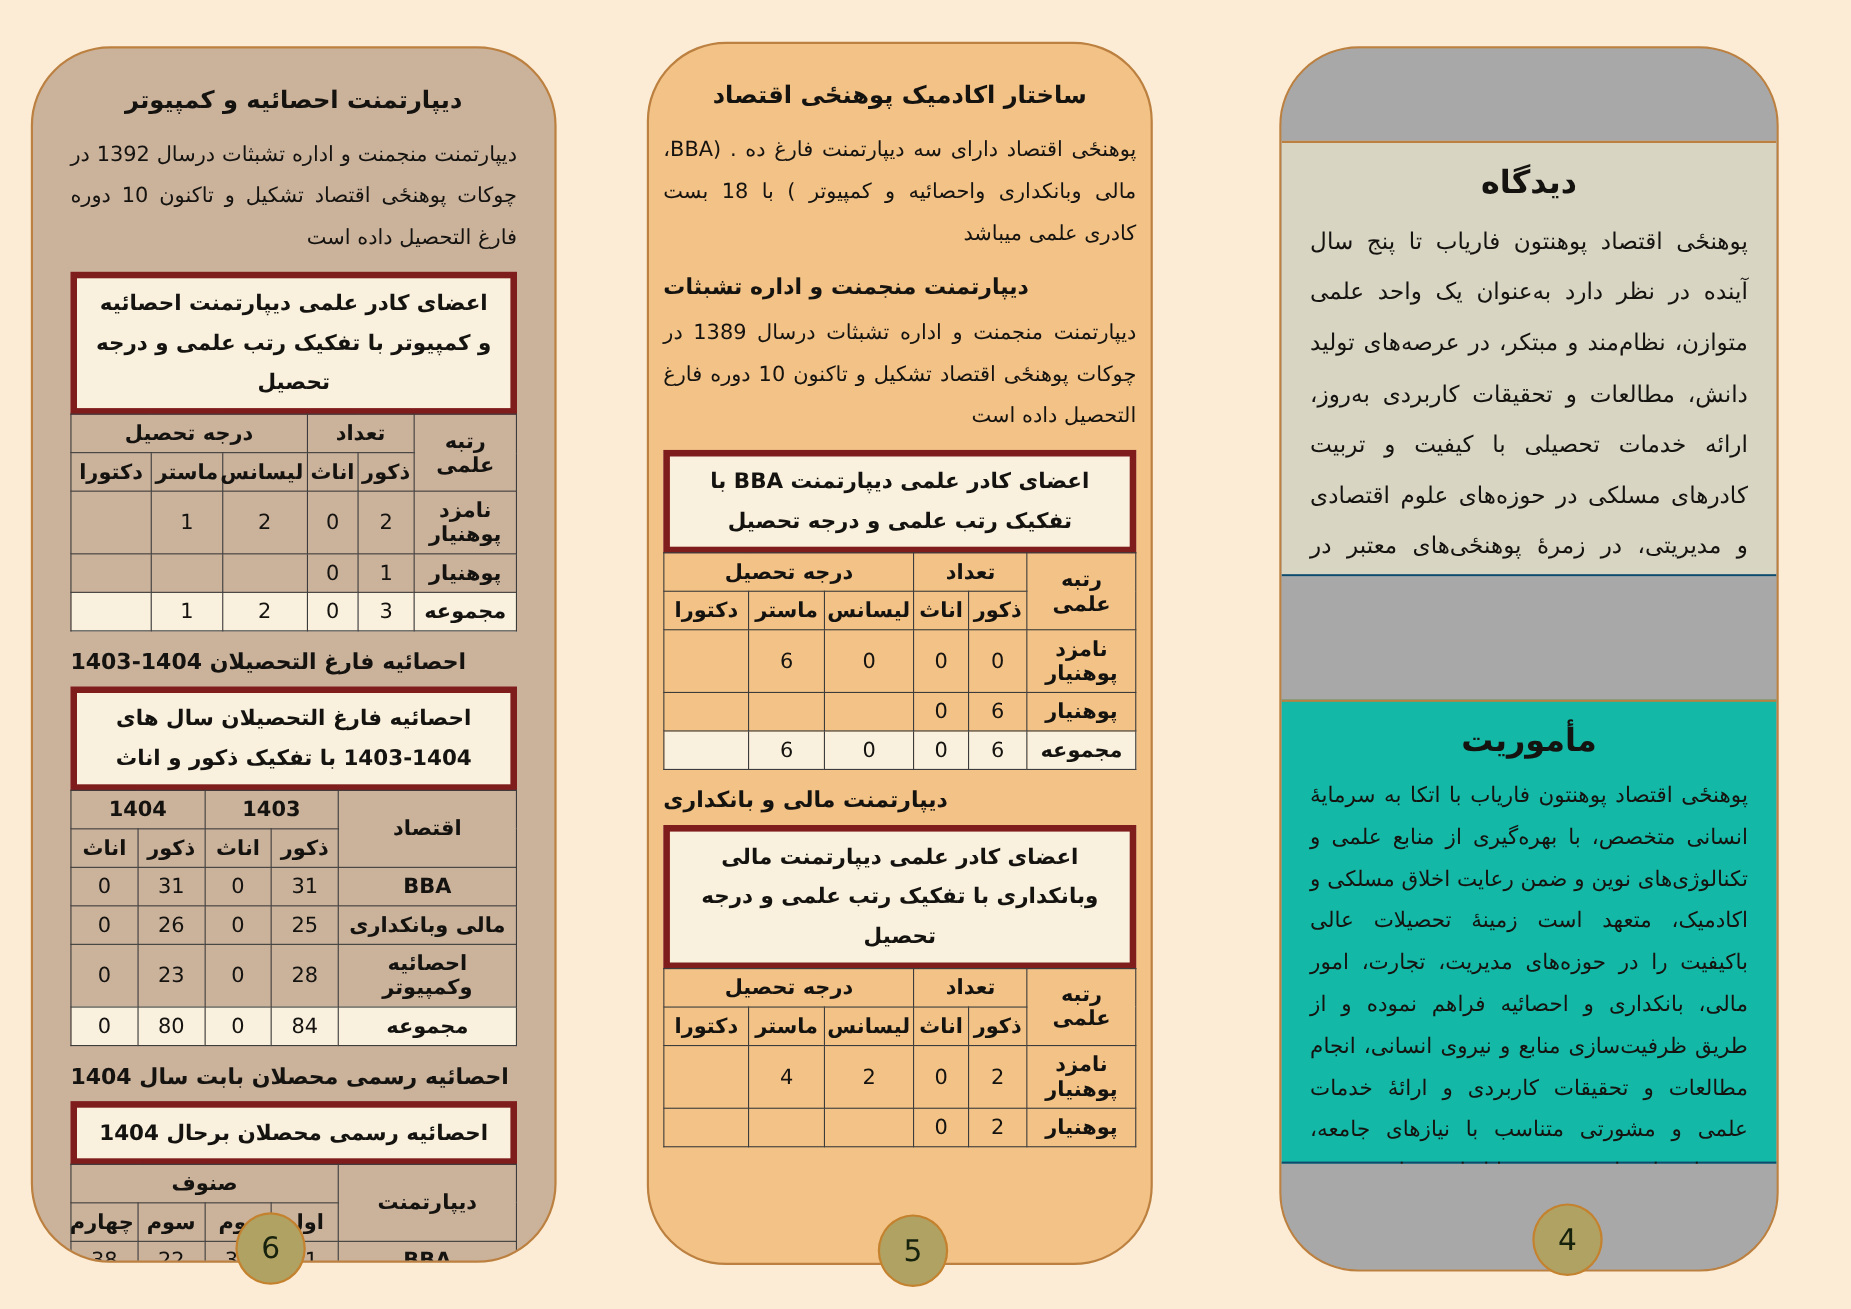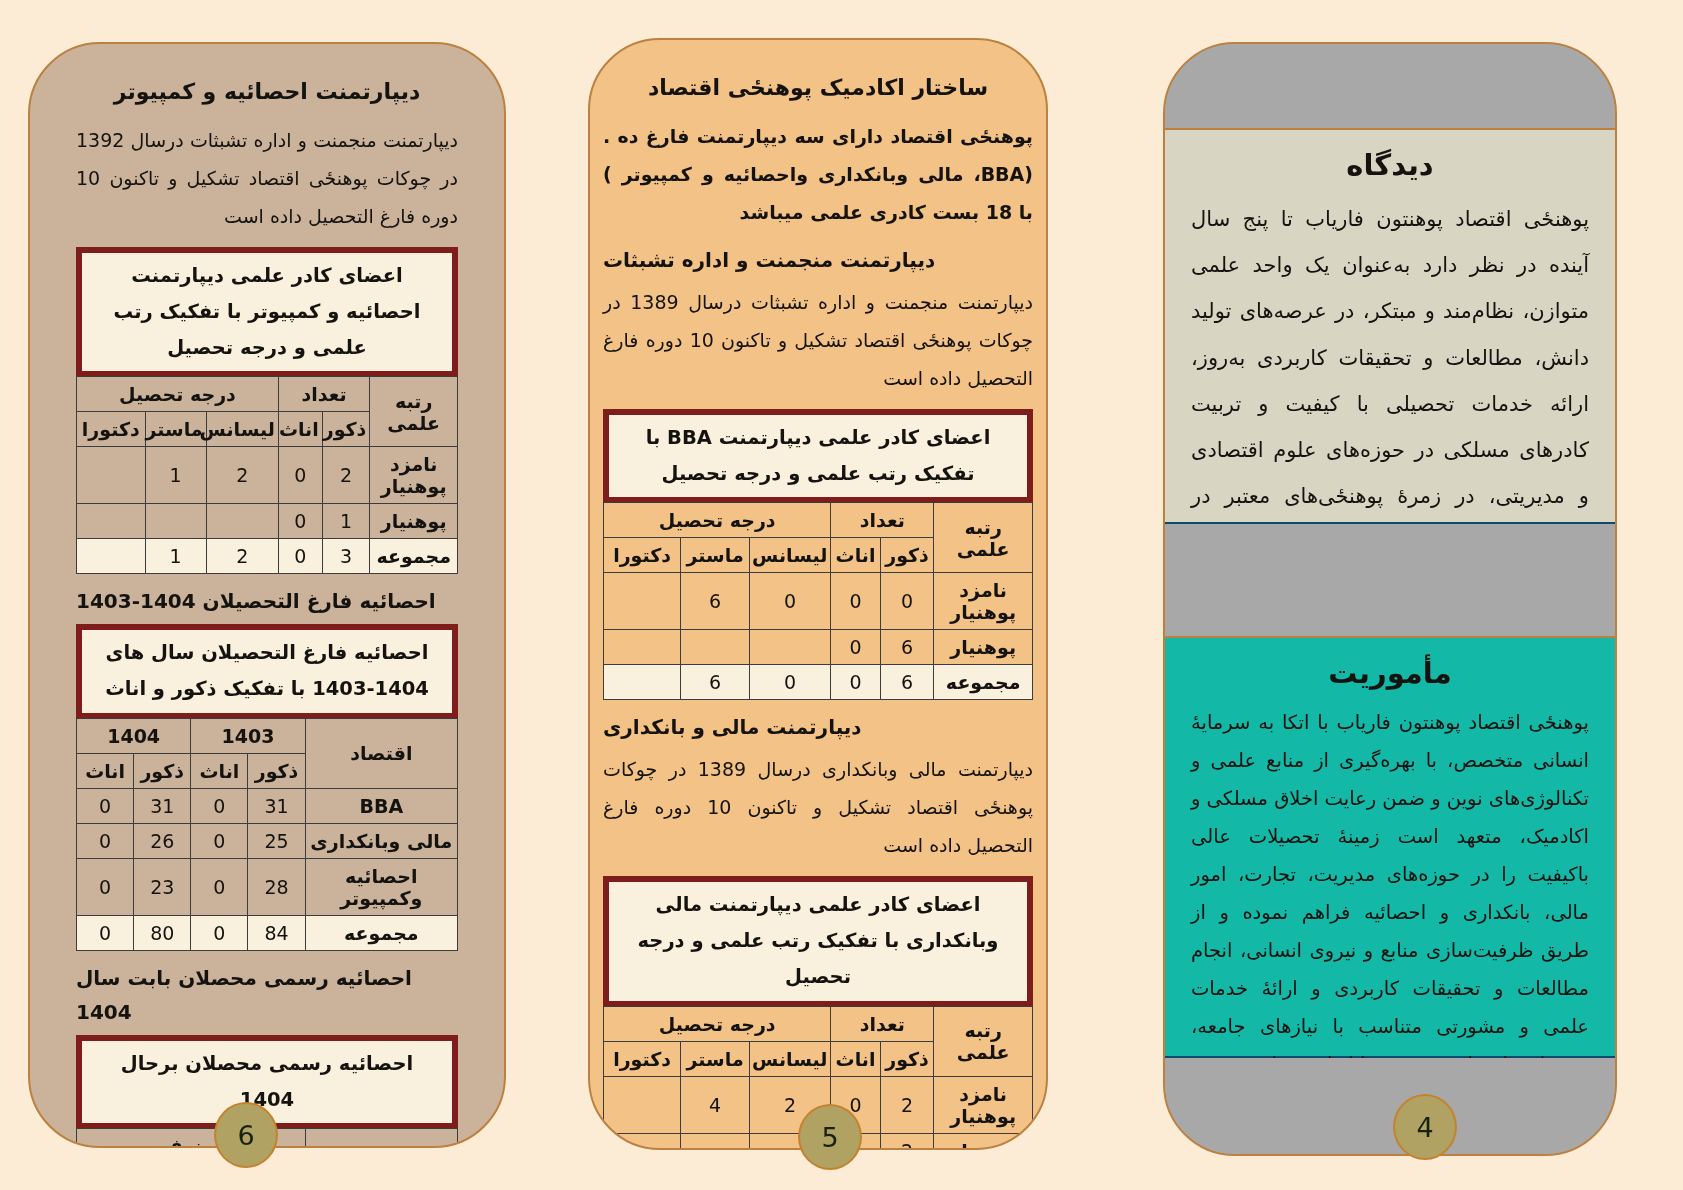--- a/index.html
+++ b/index.html
@@ -11,33 +11,33 @@
     color:#151310;
     overflow:hidden;
   }
   .panel{
     position:absolute;
     border:2px solid #bc8040;
     border-radius:72px;
     overflow:hidden;
     box-sizing:border-box;
   }
-  .left-panel{left:28px;top:42px;width:478px;height:1106px;background:#cbb29b;padding:20px 44px;}
+  .left-panel{left:28px;top:42px;width:478px;height:1106px;background:#cbb29b;padding:20px 32px;}
   .middle-panel{left:588px;top:38px;width:460px;height:1112px;background:#f3c286;padding:20px 11px;}
   .right-panel{left:1163px;top:42px;width:454px;height:1114px;background:#a8a8a8;padding:0;display:flex;flex-direction:column;}
 
   .panel-title{
     font-size:22px;font-weight:bold;text-align:center;
     margin:10px 10px 12px;line-height:1.6;
   }
   .intro{
     font-size:19px;text-align:justify;line-height:2.0;
     margin:0 2px 12px;
   }
-  .intro.bold{font-weight:bold;}
+  .intro.bold{font-weight:normal;}
   .sub-heading{
     font-size:20px;font-weight:bold;text-align:left;
     margin:6px 2px 6px;line-height:1.7;
   }
 
   .tbl-wrap{margin:4px 2px 10px;}
   .tbl-title{
     border:6px solid #7f1d1d;
     background:#f9f1de;
     font-weight:bold;text-align:center;
@@ -304,21 +304,20 @@
               <td>0</td>
               <td>0</td>
               <td>6</td>
               <td></td>
             </tr>
           </tbody>
       </table>
     </div>
 
     <h3 class="sub-heading">دیپارتمنت مالی و بانکداری</h3>
-    <p class="intro">دیپارتمنت مالی وبانکداری   درسال 1389 در چوکات پوهنځی  اقتصاد تشکیل و تاکنون 10 دوره فارغ التحصیل داده است</p>
 
     <div class="tbl-wrap">
       <div class="tbl-title">اعضای کادر علمی دیپارتمنت مالی وبانکداری با تفکیک رتب علمی و درجه تحصیل</div>
       <table class="tbl" dir="rtl">
         <colgroup>
           <col style="width:23%">
             <col style="width:12.5%">
             <col style="width:11.5%">
           <col style="width:19%">
             <col style="width:16%">

